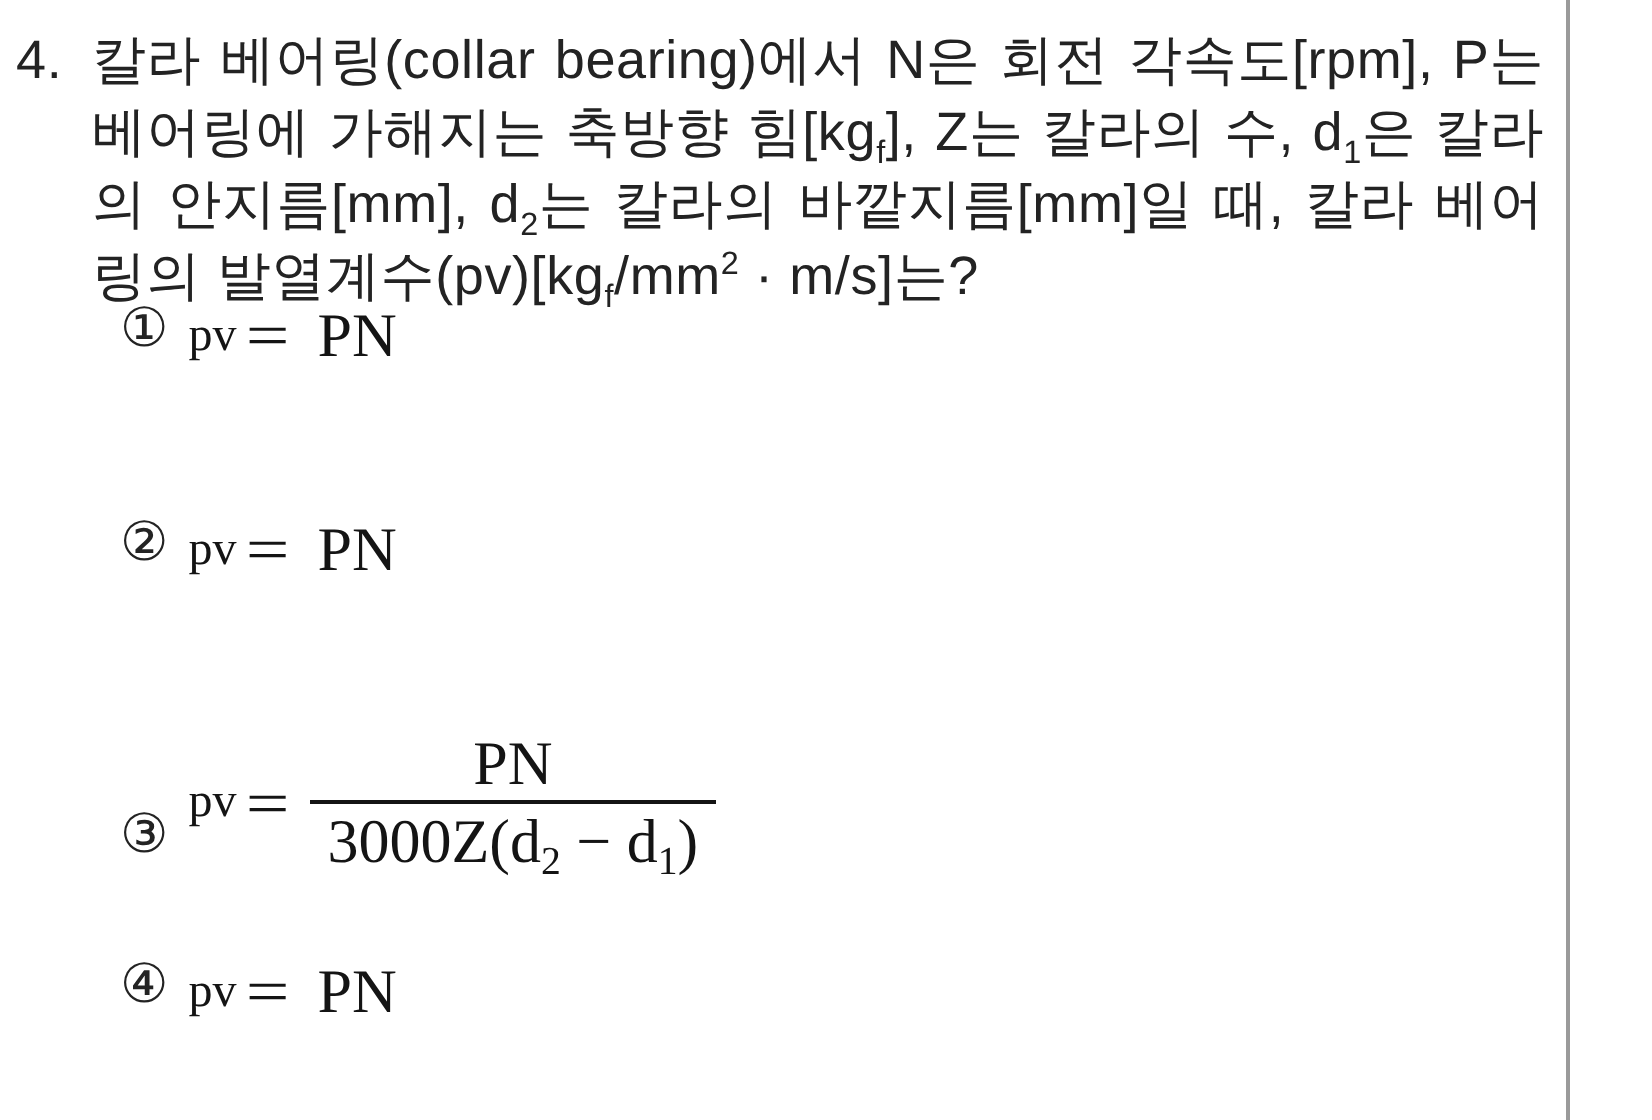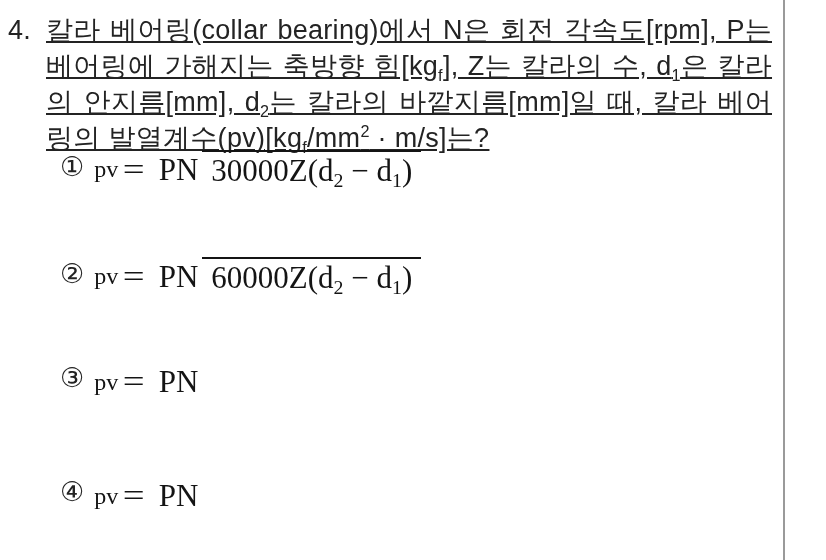--- a/index.html
+++ b/index.html
@@ -23,21 +23,20 @@
     position: absolute; top: 12px; left: 8px; width: 764px;
     display: flex;
     font-size: 27px; line-height: 36px;
     letter-spacing: 0.3px;
   }
   .qnum { flex: 0 0 38px; }
   .qtext {
     flex: 1;
     text-align: justify;
     word-break: break-all;
-    text-decoration: underline;
   }
   .qtext sub, .qtext sup { font-size: 60%; line-height: 0; }
 
   
   .option {
     position: absolute; left: 60px;
     display: flex; align-items: center;
     color: var(--formula, #141414);
     font-family: "Liberation Serif", "DejaVu Serif", serif;
   }
@@ -50,21 +49,21 @@
     align-self: flex-end;
     font-size: 27px; line-height: 1;
     margin: 0 10px 8px 0;
     color: var(--text, #232323);
     font-family: "Liberation Sans", "DejaVu Sans", sans-serif;
   }
   .lhs { font-size: 24px; margin-right: 7px; }
   .eq  { font-size: 31px; margin-right: 12px; transform: scaleX(1.25); display: inline-block; }
 
   .frac {
-    display: inline-flex; flex-direction: row; align-items: center;
+    display: inline-flex; flex-direction: column; align-items: center;
     font-size: 31px; text-align: center;
   }
   .num { line-height: 36px; padding: 0 4px; }
   .den {
     border-top: 2px solid var(--formula, #141414);
     line-height: 36px; padding: 1px 9px 0 9px;
     white-space: nowrap;
   }
   .den sub { font-size: 64%; line-height: 0; vertical-align: -0.3em; }
 </style>
@@ -77,40 +76,39 @@
 </div>
 
 <div>
 
   <div class="option opt1">
     <span class="marker">①</span>
     <span class="lhs">pv</span>
     <span class="eq">=</span>
     <span class="frac">
       <span class="num">PN</span>
-      <span class="den"><span>30000Z(d</span><sub>2</sub><span> − d</span><sub>1</sub><span>)</span></span>
     </span>
   </div>
 
   <div class="option opt2">
     <span class="marker">②</span>
     <span class="lhs">pv</span>
     <span class="eq">=</span>
     <span class="frac">
       <span class="num">PN</span>
-      <span class="den"><span>60000Z(d</span><sub>2</sub><span> − d</span><sub>1</sub><span>)</span></span>
     </span>
   </div>
 
   <div class="option opt3">
     <span class="marker">③</span>
     <span class="lhs">pv</span>
     <span class="eq">=</span>
     <span class="frac">
       <span class="num">PN</span>
+      <span class="den"><span>3000Z(d</span><sub>2</sub><span> − d</span><sub>1</sub><span>)</span></span>
     </span>
   </div>
 
   <div class="option opt4">
     <span class="marker">④</span>
     <span class="lhs">pv</span>
     <span class="eq">=</span>
     <span class="frac">
       <span class="num">PN</span>
     </span>

